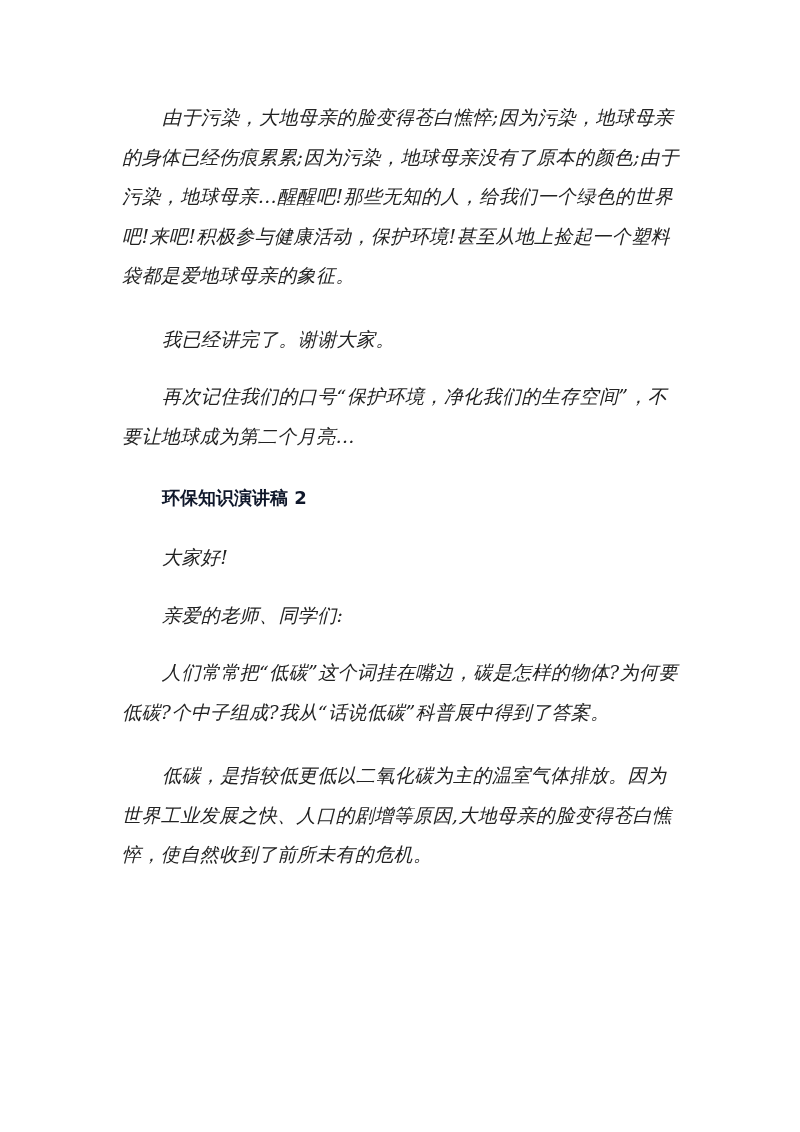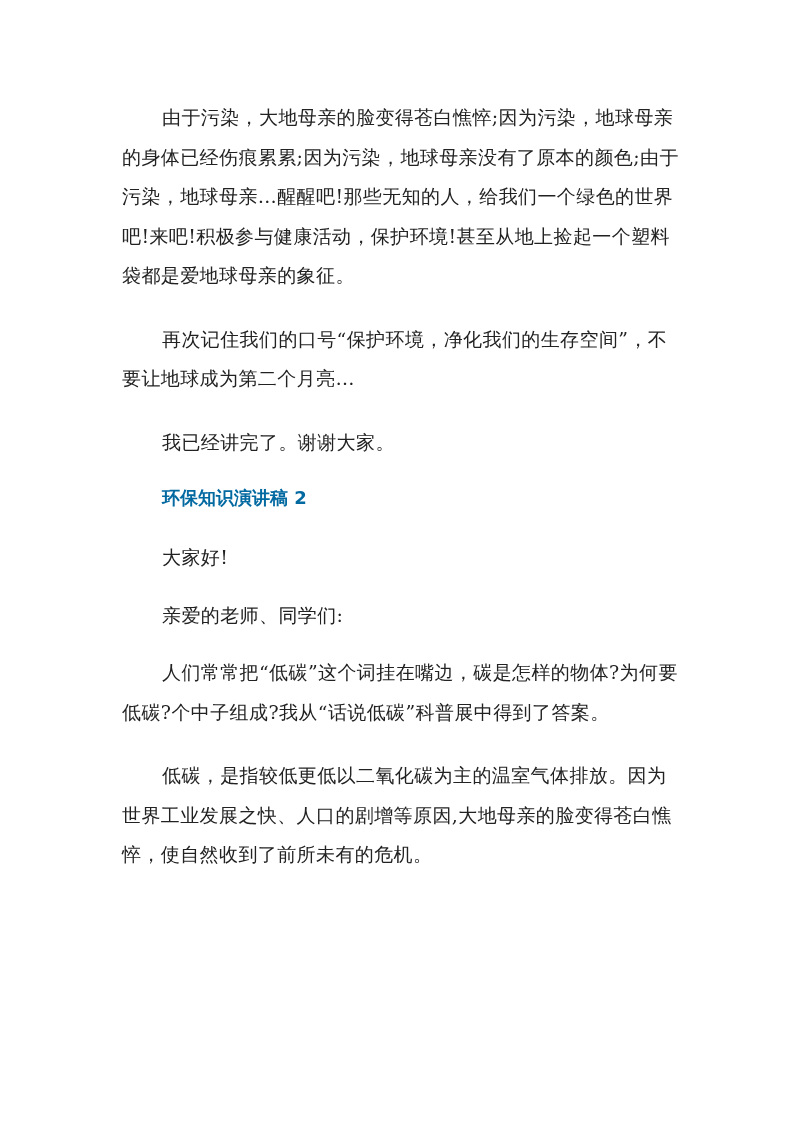--- a/index.html
+++ b/index.html
@@ -22,39 +22,40 @@
       width: 558px;
     }
     .para {
       margin: 0 0 24px 0;
       font-size: 19px;
       line-height: 39.5px;
       letter-spacing: 0.4px;
       text-indent: 40px;
       word-break: break-all;
       text-align: left;
+      font-style: italic;
     }
     .para.no-gap { margin-bottom: 18px; }
     .heading {
       margin: 0 0 22px 0;
       padding-left: 40px;
       font-family: "DejaVu Sans", "Liberation Sans", sans-serif;
       font-weight: bold;
       font-size: 18px;
       line-height: 36px;
-      color: #0369a1;
+      color: #0f172a;
     }
   </style>
 </head>
 <body>
 
 <div class="page">
   <p class="para">由于污染，大地母亲的脸变得苍白憔悴;因为污染，地球母亲的身体已经伤痕累累;因为污染，地球母亲没有了原本的颜色;由于污染，地球母亲…醒醒吧!那些无知的人，给我们一个绿色的世界吧!来吧!积极参与健康活动，保护环境!甚至从地上捡起一个塑料袋都是爱地球母亲的象征。</p>
+  <p class="para no-gap">我已经讲完了。谢谢大家。</p>
   <p class="para">再次记住我们的口号“保护环境，净化我们的生存空间”，不要让地球成为第二个月亮…</p>
-  <p class="para no-gap">我已经讲完了。谢谢大家。</p>
 
   <h2 class="heading">环保知识演讲稿 2</h2>
 
   <p class="para no-gap">大家好!</p>
   <p class="para no-gap">亲爱的老师、同学们:</p>
   <p class="para">人们常常把“低碳”这个词挂在嘴边，碳是怎样的物体?为何要低碳?个中子组成?我从“话说低碳”科普展中得到了答案。</p>
   <p class="para">低碳，是指较低更低以二氧化碳为主的温室气体排放。因为世界工业发展之快、人口的剧增等原因,大地母亲的脸变得苍白憔悴，使自然收到了前所未有的危机。</p>
 </div>
 
 </body></html>

